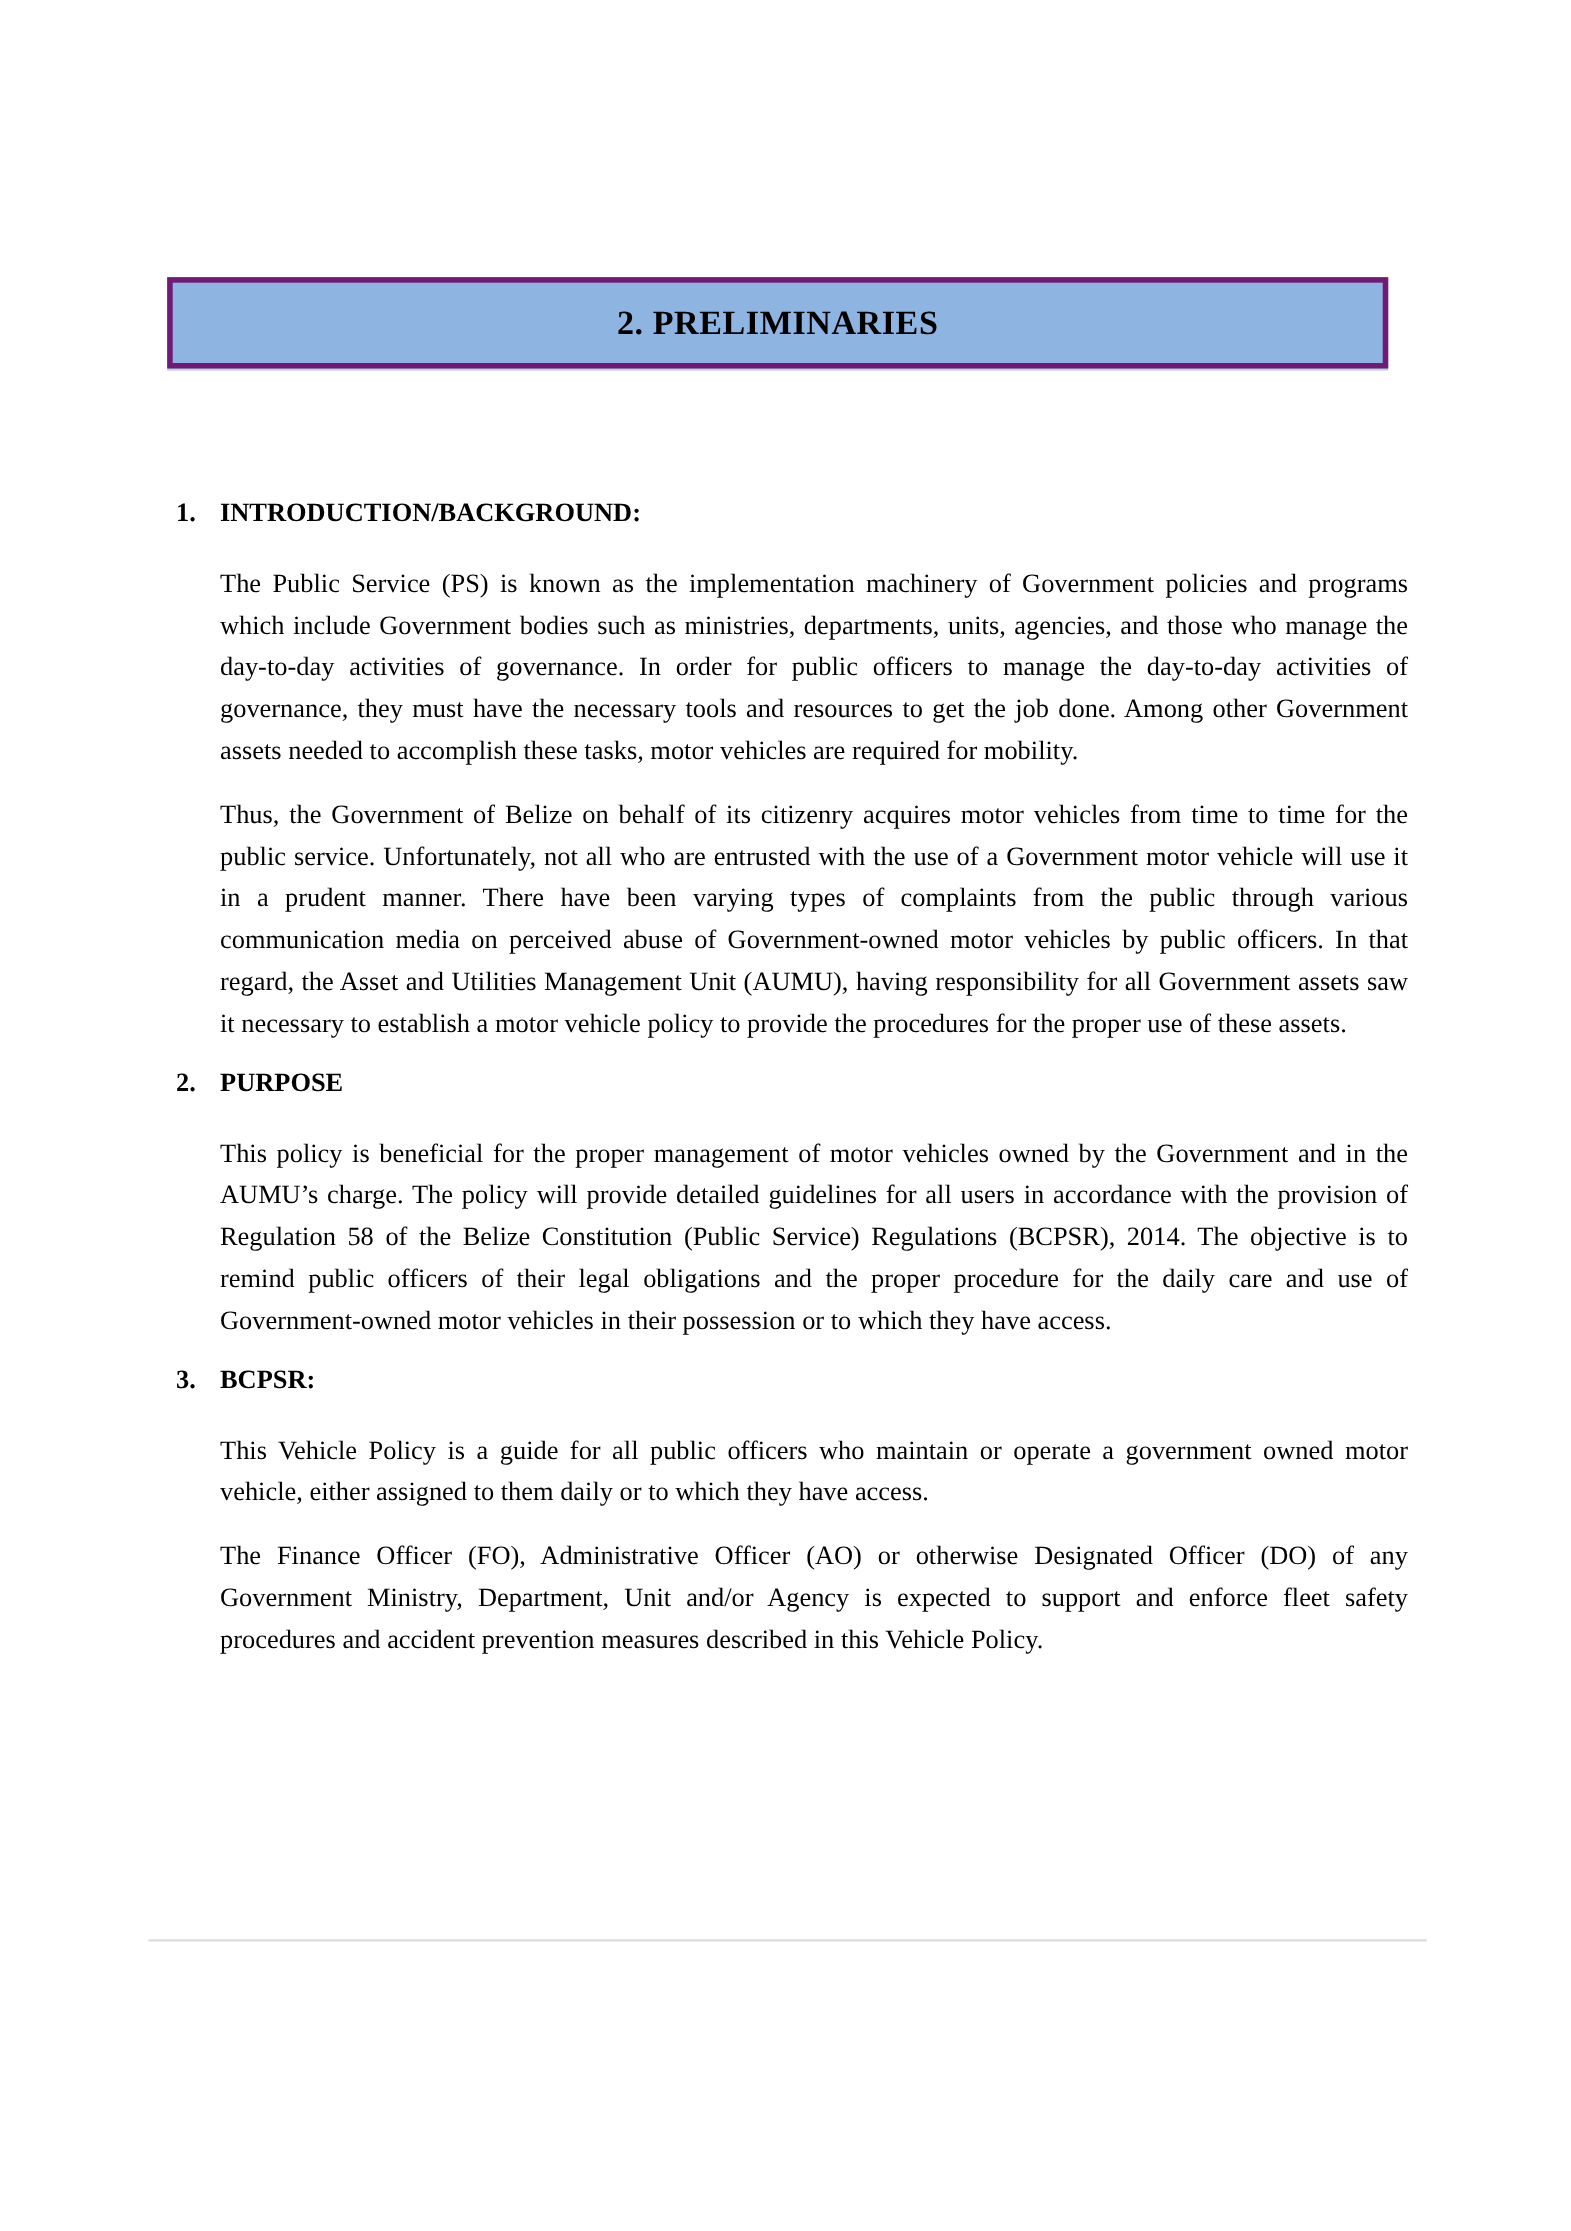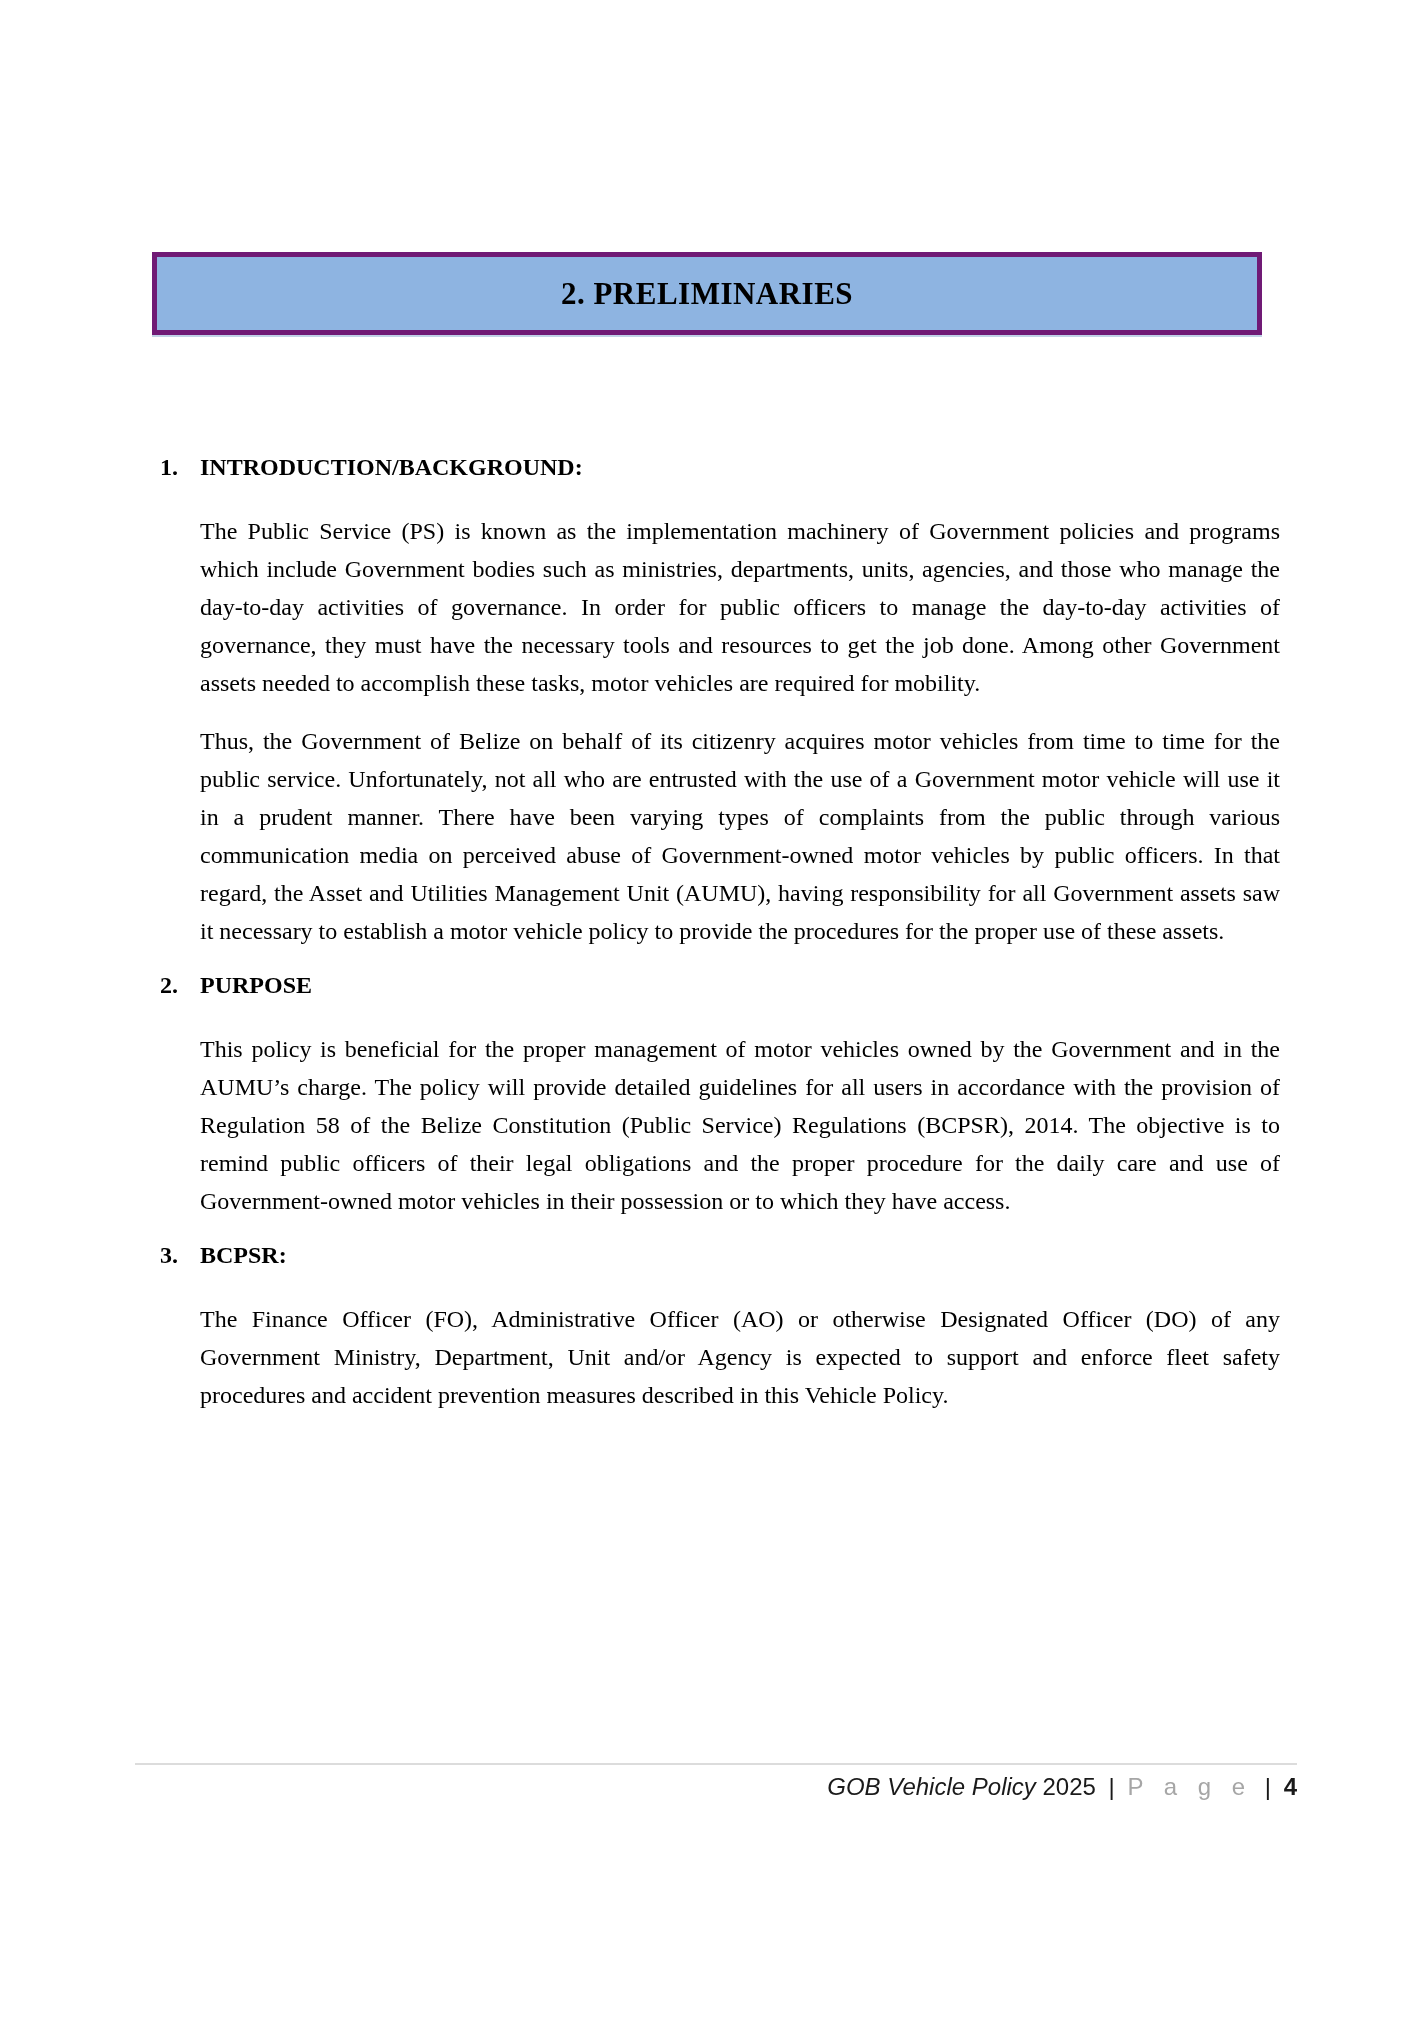--- a/index.html
+++ b/index.html
@@ -113,28 +113,20 @@
     <div class="section-heading">
       <span class="section-number">2.</span>
       <span class="section-title-text">PURPOSE</span>
     </div>
     <p class="para">This policy is beneficial for the proper management of motor vehicles owned by the Government and in the AUMU’s charge. The policy will provide detailed guidelines for all users in accordance with the provision of Regulation 58 of the Belize Constitution (Public Service) Regulations (BCPSR), 2014. The objective is to remind public officers of their legal obligations and the proper procedure for the daily care and use of Government-owned motor vehicles in their possession or to which they have access.</p>
 
     <div class="section-heading">
       <span class="section-number">3.</span>
       <span class="section-title-text">BCPSR:</span>
     </div>
+    <p class="para">This Vehicle Policy is a guide for all public officers who maintain or operate a government owned motor vehicle, either assigned to them daily or to which they have access.</p>
     <p class="para">The Finance Officer (FO), Administrative Officer (AO) or otherwise Designated Officer (DO) of any Government Ministry, Department, Unit and/or Agency is expected to support and enforce fleet safety procedures and accident prevention measures described in this Vehicle Policy.</p>
 
   </div>
 
   <div class="footer-rule"></div>
-  <div class="footer-text">
-    <span class="ft-title">GOB Vehicle Policy</span>
-    <span> </span>
-    <span class="ft-year">2025</span>
-    <span class="ft-sep">|</span>
-    <span class="ft-page">P a g e</span>
-    <span class="ft-sep">|</span>
-    <span class="ft-num">4</span>
-  </div>
 
 </div>
 
 </body></html>

